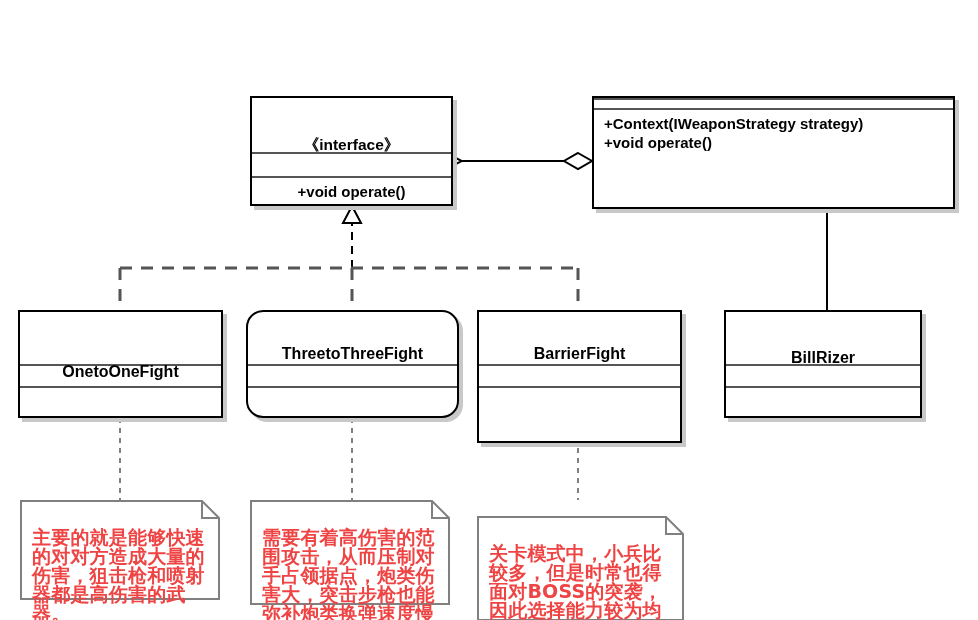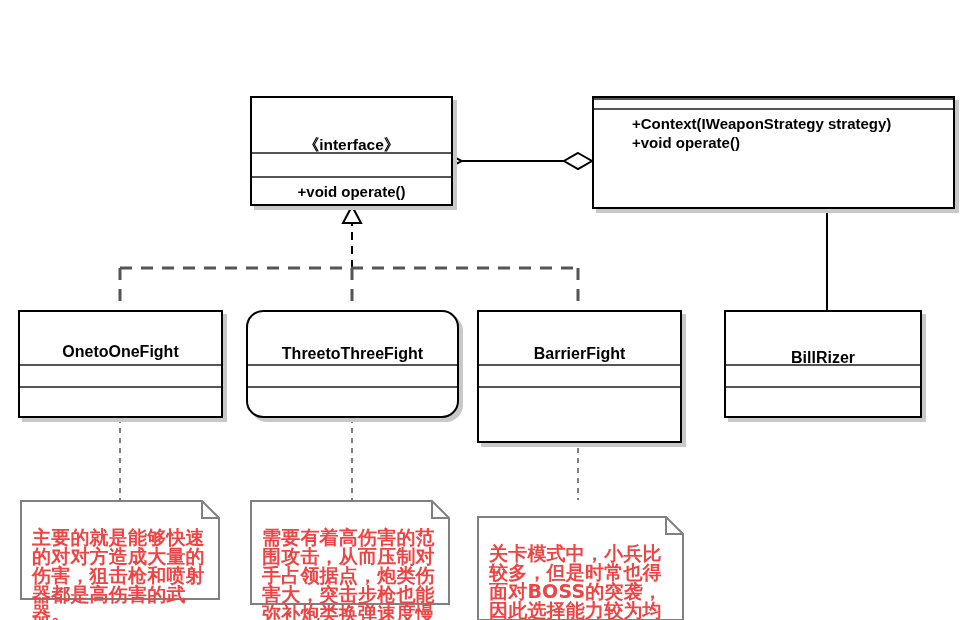--- a/index.html
+++ b/index.html
@@ -152,28 +152,28 @@
     <div class="uml-sep"></div>
     <div class="uml-compart center" style="height:28px;">
       <div class="member">+void operate()</div>
     </div>
   </div>
 
   <div class="uml-class" style="left:592px; top:96px; width:363px; height:113px;">
     <div class="uml-sep"></div>
     <div class="uml-compart" style="height:7px;"></div>
     <div class="uml-sep"></div>
-    <div class="uml-compart" style="height:50px; padding-left:10px;margin-left:28px;">
+    <div class="uml-compart" style="height:50px; padding-left:10px;">
       <div class="member">+Context(IWeaponStrategy  strategy)</div>
       <div class="member">+void operate()</div>
     </div>
   </div>
 
   <div class="uml-class" style="left:18px; top:310px; width:205px; height:108px;">
-    <div class="uml-name" style="height:52px; padding-top:10px;">
+    <div class="uml-name" style="height:52px; padding-top:30px;">
       <div>OnetoOneFight</div>
     </div>
     <div class="uml-sep"></div>
     <div class="uml-compart" style="height:20px;"></div>
     <div class="uml-sep"></div>
     <div class="uml-compart" style="height:28px;"></div>
   </div>
 
   <div class="uml-class" style="left:246px; top:310px; width:213px; height:108px;border-radius:17px;">
     <div class="uml-name" style="height:52px; padding-top:12px;">

